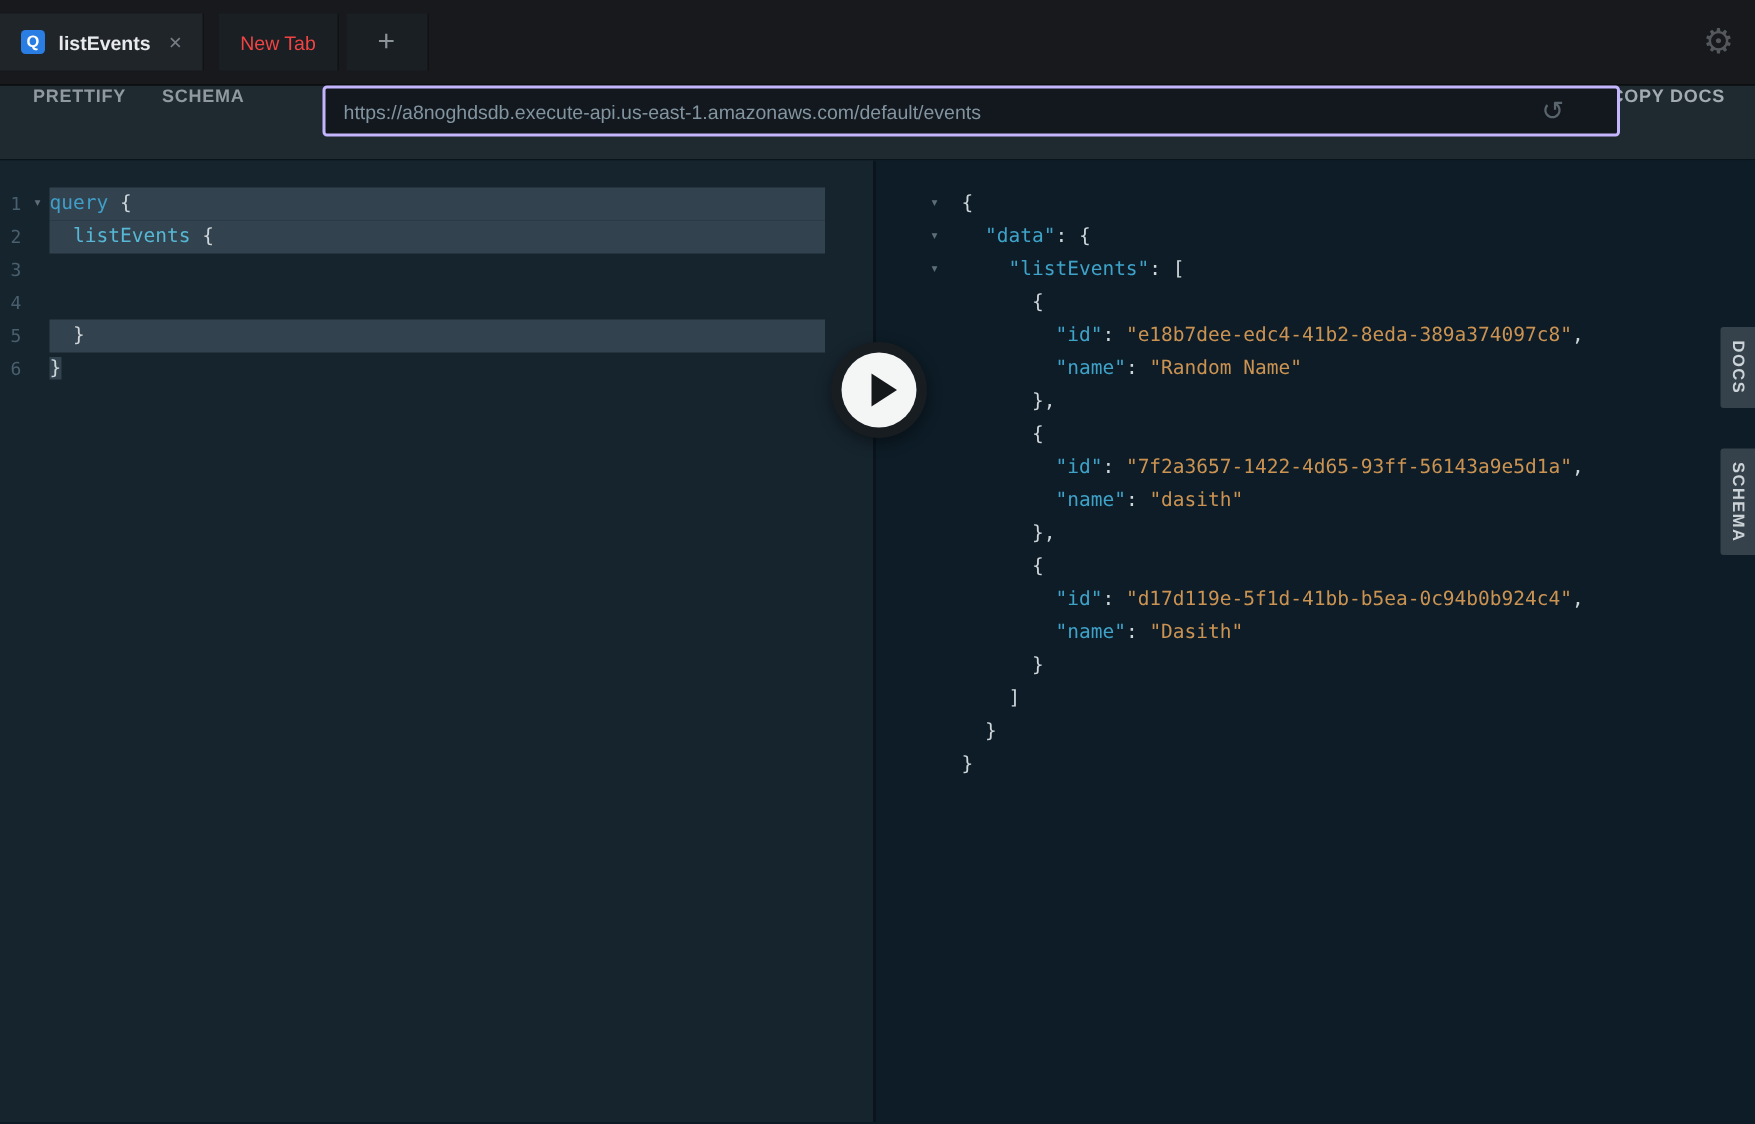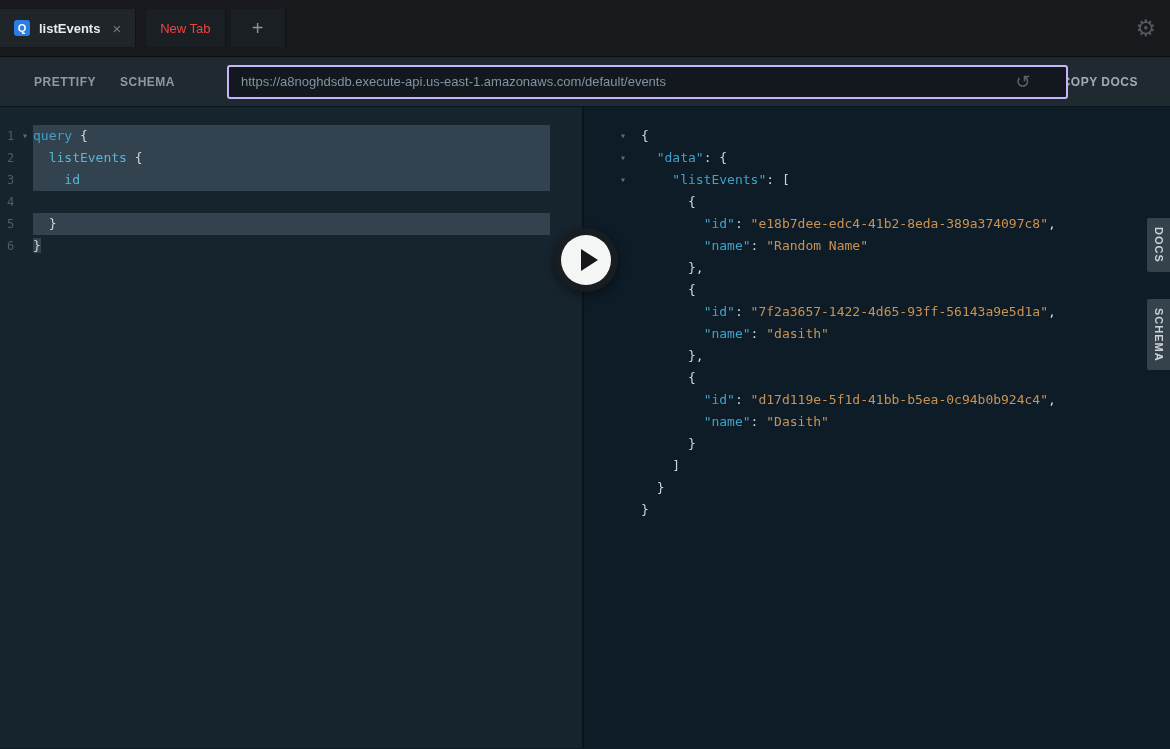--- a/index.html
+++ b/index.html
@@ -28,22 +28,22 @@
   .tab-label { color:#e8eaec; font-size:13px; font-weight:600; }
   .tab.inactive .tab-label { color:#ef4444; font-weight:400; }
   .tab-close { color:#767d83; font-size:15px; margin-left:12px; }
   .plus-glyph { color:#8d9499; font-size:20px; font-weight:300; }
   .gear {
     position:absolute; right:14px; top:50%; transform:translateY(-50%);
     color:#54585c; font-size:23px; line-height:1; cursor:pointer;
   }
   
   .toolbar {
-    height:50px; background:#1f2930; display:flex; align-items:center;
-    padding:0 22px; border-bottom:1px solid #0a141c;
+    height:50px; background:#1f2930; display:flex; align-items:flex-start;
+    padding:0 10px; border-bottom:1px solid #0a141c;
   }
   .tb-btn {
     color:#8f999f; font-size:12px; font-weight:bold; letter-spacing:.5px;
     padding:0 12px; cursor:pointer; white-space:nowrap;
   }
   .url-wrap { flex:1; position:relative; margin:0 12px; }
   .url-input {
     width:100%; height:34px; background:#12181e; border:2px solid #c4b5fd;
     border-radius:3px; color:#8294a0; font-size:13px; padding:0 38px 0 12px;
     font-family:"Liberation Sans", sans-serif; outline:none;margin-left:28px;
@@ -141,21 +141,20 @@
             <span class="code-text sel-full"><span class="tok-kw">query</span><span class="tok-pl"> </span><span class="tok-pu">{</span></span>
           </div>
           <div class="ed-line">
             <span class="ln">2</span>
             <span class="fold-col"></span>
             <span class="code-text sel-full"><span class="tok-pl">  </span><span class="tok-fd">listEvents</span><span class="tok-pl"> </span><span class="tok-pu">{</span></span>
           </div>
           <div class="ed-line">
             <span class="ln">3</span>
             <span class="fold-col"></span>
-            <span class="code-text sel-full"><span class="tok-pl">    </span><span class="tok-fd">id</span></span>
           </div>
           <div class="ed-line">
             <span class="ln">4</span>
             <span class="fold-col"></span>
           </div>
           <div class="ed-line">
             <span class="ln">5</span>
             <span class="fold-col"></span>
             <span class="code-text sel-full"><span class="tok-pl">  </span><span class="tok-pu">}</span></span>
           </div>

